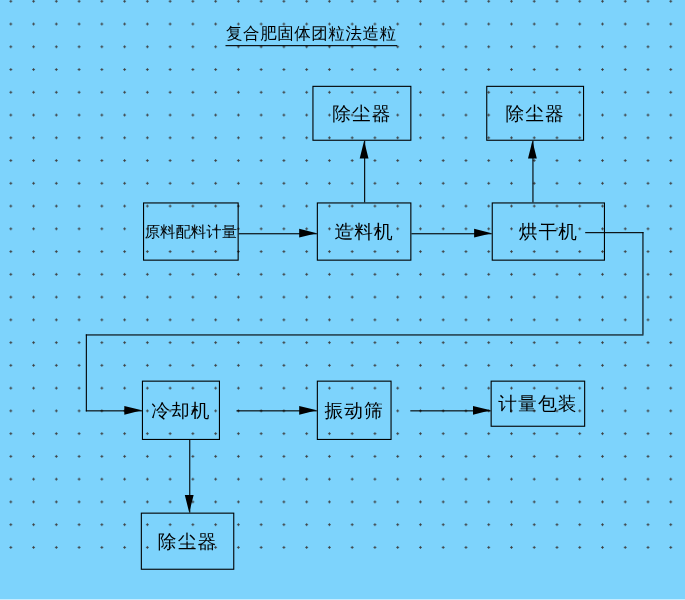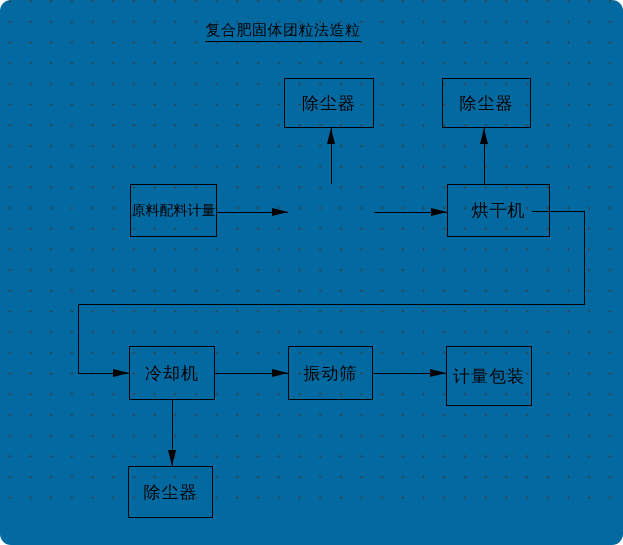--- a/index.html
+++ b/index.html
@@ -4,23 +4,22 @@
 <style>
   html, body {
     margin: 0; padding: 0;
     width: 623px; height: 545px;
     background: #ffffff;
     font-family: "DejaVu Sans", "Liberation Sans", sans-serif;
   }
   .canvas {
     position: relative;
     width: 623px; height: 545px;
-    background: #0369a1;
+    background: #7dd3fc;
     overflow: hidden;
-    border-radius: 11px;
   }
   .dotgrid {
     position: absolute;
     left: 0; top: 0;
     width: 623px; height: 516px;
     background-image: radial-gradient(circle, #3c3c3c 0.8px, rgba(60,60,60,0) 1.3px);
     background-size: 20.7px 20.7px;
     background-position: -0.5px 11.5px;
   }
   .title {
@@ -86,31 +85,34 @@
   <div class="node" style="left:284px;top:78px;width:90px;height:50px">
     <span>除尘器</span>
   </div>
   <div class="node" style="left:442px;top:78px;width:89px;height:50px">
     <span>除尘器</span>
   </div>
 
   <div class="node small-text" style="left:130px;top:184px;width:87px;height:53px">
     <span>原料配料计量</span>
   </div>
+  <div class="node" style="left:288px;top:184px;width:86px;height:53px">
+    <span>造料机</span>
+  </div>
   <div class="node" style="left:447px;top:184px;width:103px;height:53px">
     <span>烘干机</span>
   </div>
 
-  <div class="node" style="left:129px;top:346px;width:86px;height:54px">
+  <div class="node" style="left:129px;top:346px;width:71px;height:54px">
     <span>冷却机</span>
   </div>
-  <div class="node" style="left:288px;top:346px;width:85px;height:54px">
+  <div class="node" style="left:288px;top:346px;width:68px;height:54px">
     <span>振动筛</span>
   </div>
-  <div class="node" style="left:446px;top:346px;width:86px;height:60px">
+  <div class="node" style="left:446px;top:346px;width:86px;height:42px">
     <span>计量包装</span>
   </div>
 
   <div class="node" style="left:128px;top:466px;width:85px;height:52px">
     <span>除尘器</span>
   </div>
 
   <div class="line" style="left:217px;top:212px;width:71px;height:1px"></div>
   <div class="arrow right" style="left:272px;top:208px"></div>
 

